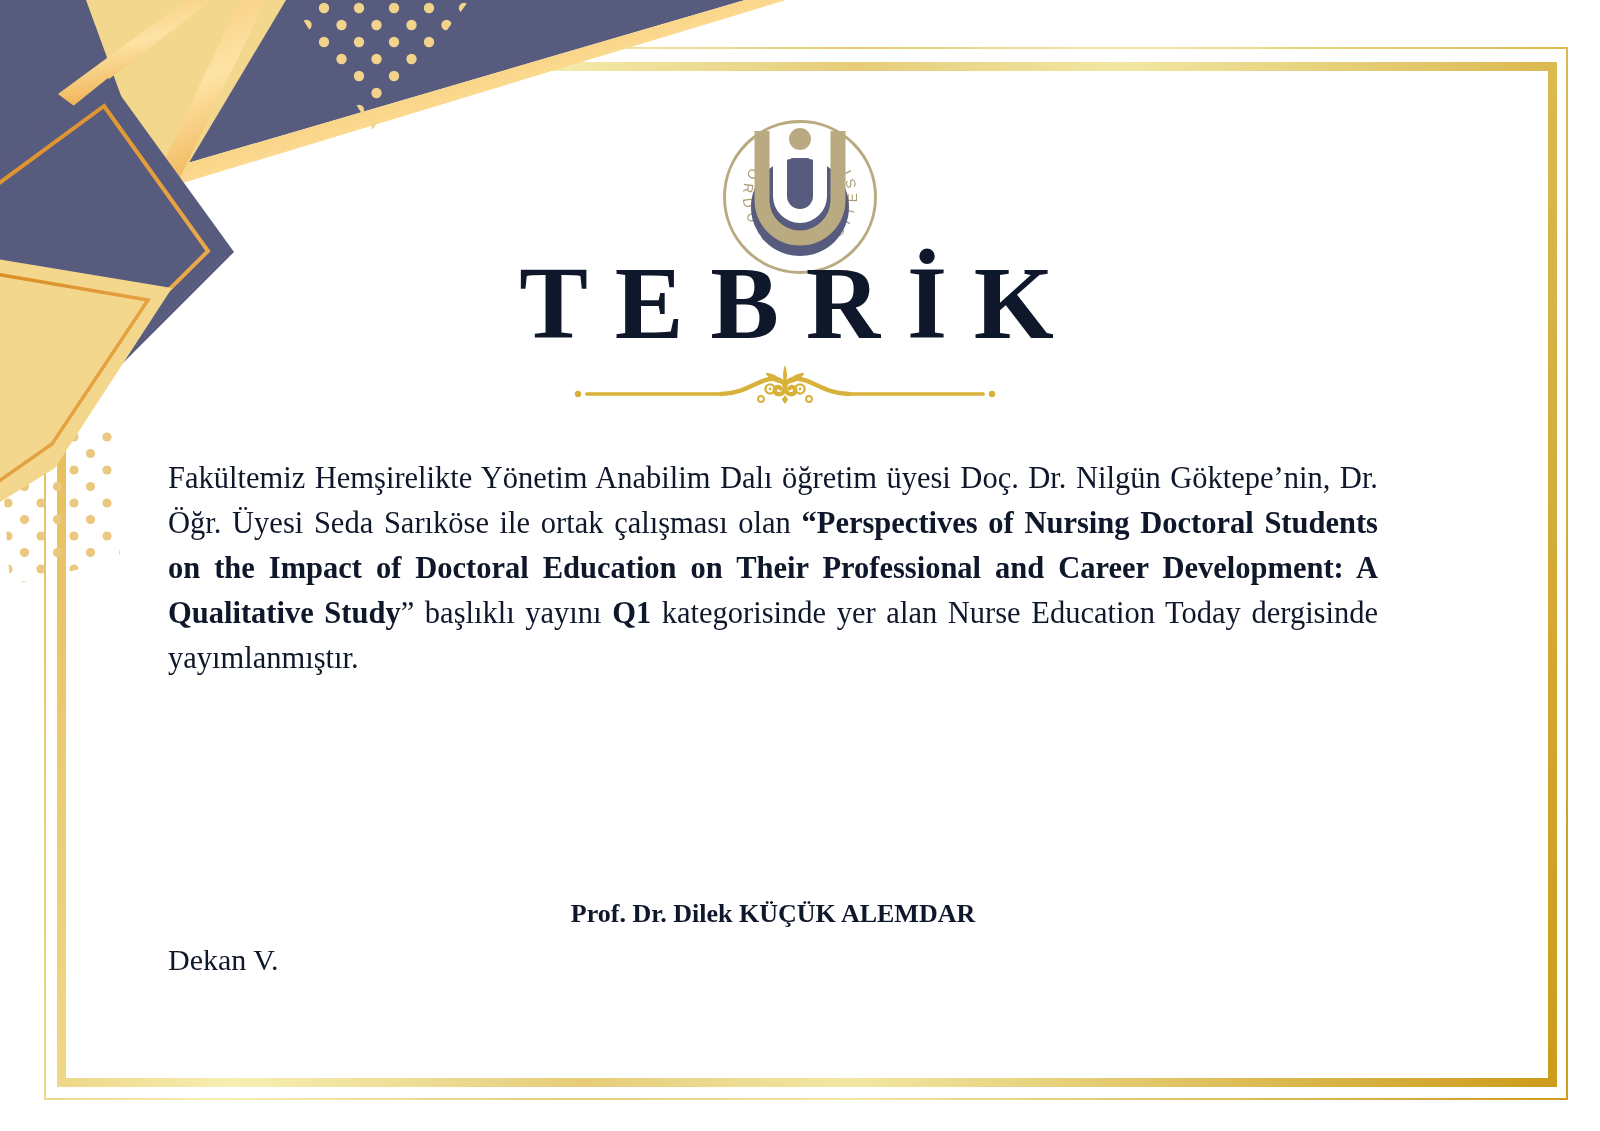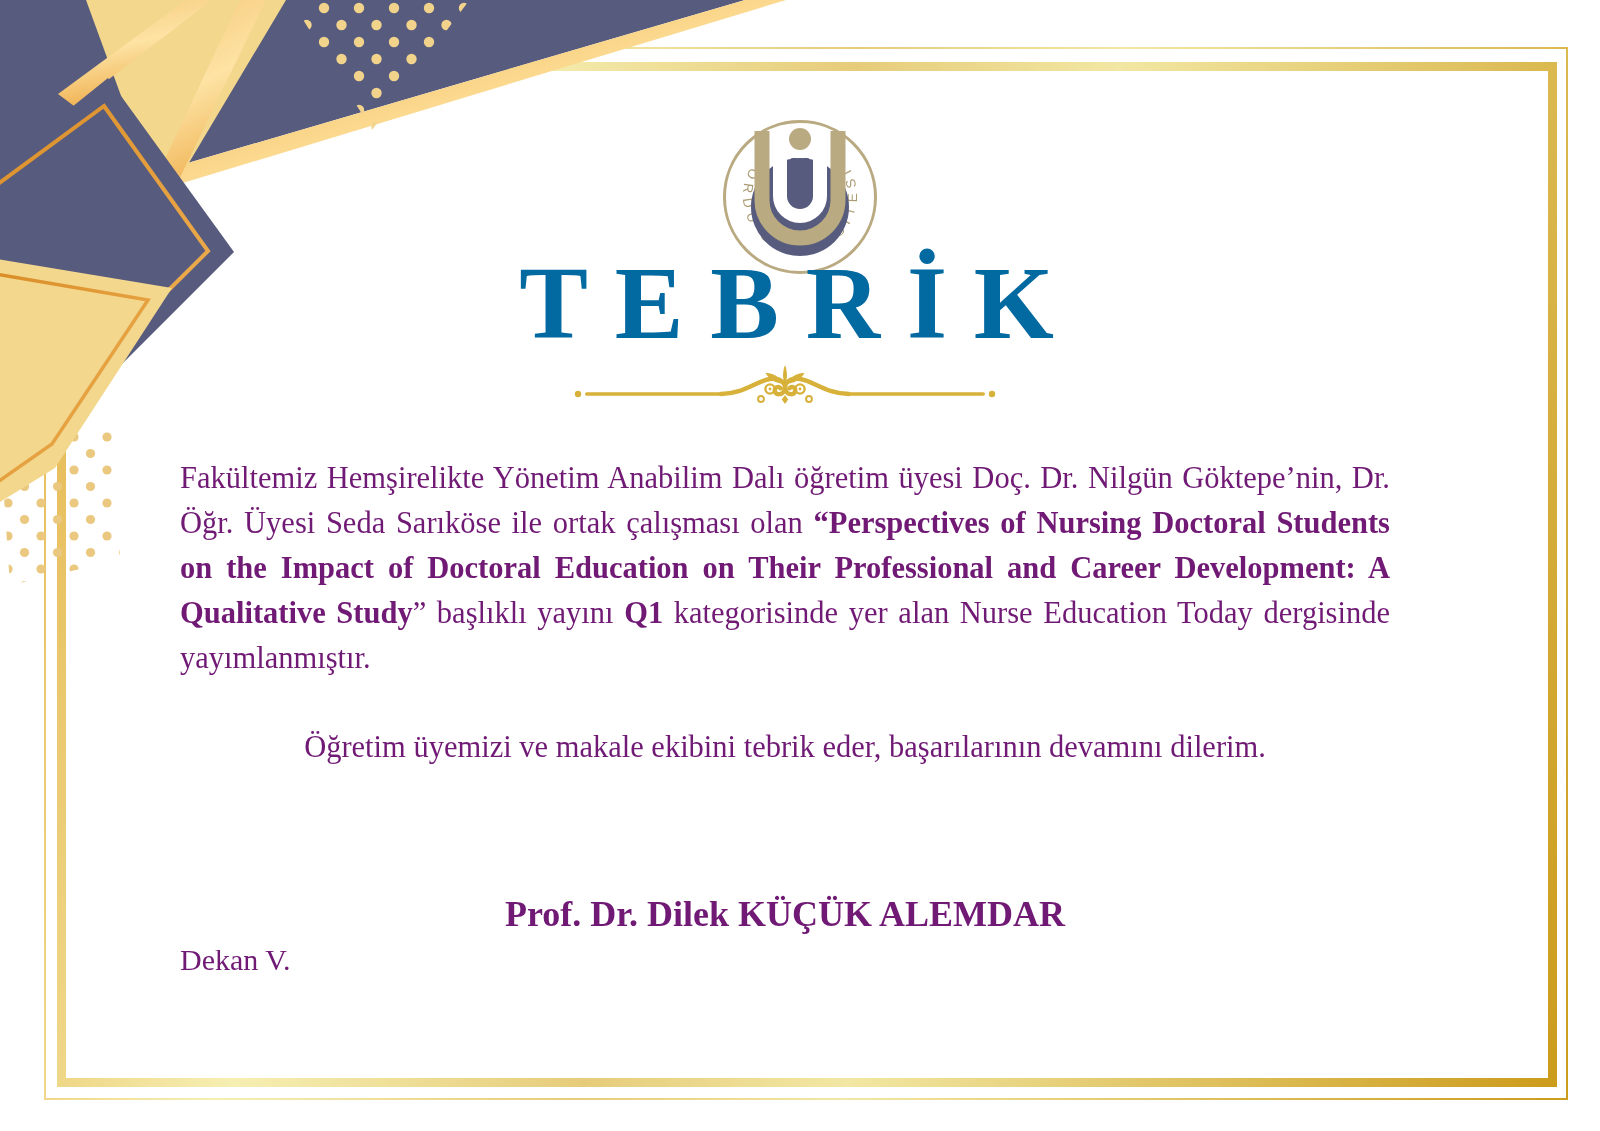--- a/index.html
+++ b/index.html
@@ -22,26 +22,26 @@
     z-index:1;
   }
   
   .corner-decor { position:absolute; left:0; top:0; width:1100px; height:650px; z-index:2; pointer-events:none; }
   .logo-svg    { position:absolute; left:700px; top:105px; width:200px; height:195px; z-index:3; }
   .ornament    { position:absolute; left:573px; top:362px; width:424px; height:56px; z-index:3; }
   
   .title {
     position:absolute; left:0; right:0; top:252px; z-index:4;
     text-align:center; font-size:103px; line-height:1;
-    letter-spacing:0.26em; font-weight:bold; color:#0369a1;
+    letter-spacing:0.26em; font-weight:bold; color:#0f172a;
   }
-  .content { position:absolute; left:180px; width:1210px; z-index:4; color:#701a75; }
+  .content { position:absolute; left:168px; width:1210px; z-index:4; color:#0f172a; }
   .para    { top:456px; font-size:30.5px; line-height:45px; text-align:justify; }
   .closing { top:725px; font-size:30.5px; line-height:45px; text-align:center; }
-  .sig-name{ top:893px; font-size:36px;  line-height:42px; text-align:center; font-weight:bold; }
+  .sig-name{ top:893px; font-size:26px;  line-height:42px; text-align:center; font-weight:bold; }
   .sig-role{ top:939px; font-size:30px;  line-height:42px; text-align:left; }
 </style>
 </head>
 <body>
 
 <div class="page">
 
   <div class="frame-thin"></div>
   <div class="frame-thick"></div>
 
@@ -126,18 +126,17 @@
       <path d="M212,3 C214.6,10 214.6,17 212,22 C209.4,17 209.4,10 212,3 Z"></path>
       <path d="M212,22 C205,13.5 199,11 192.5,11 C196.5,18 203.5,21.5 212,22 Z"></path>
       <path d="M212,22 C219,13.5 225,11 231.5,11 C227.5,18 220.5,21.5 212,22 Z"></path>
       <circle cx="212" cy="28.5" r="2.6"></circle>
       <path d="M212,33 l3.2,4.5 L212,42 l-3.2,-4.5 Z"></path>
     </g>
   </svg>
 
   <div class="content para"><span>Fakültemiz Hemşirelikte Yönetim Anabilim Dalı öğretim üyesi Doç. Dr. Nilgün Göktepe’nin, Dr. Öğr. Üyesi Seda Sarıköse ile ortak çalışması olan </span><b>“Perspectives of Nursing Doctoral Students on the Impact of Doctoral Education on Their Professional and Career Development: A Qualitative Study</b><span>” başlıklı yayını </span><b>Q1</b><span> kategorisinde yer alan Nurse Education Today dergisinde yayımlanmıştır.</span></div>
 
-  <div class="content closing">Öğretim üyemizi ve makale ekibini tebrik eder, başarılarının devamını dilerim.</div>
 
   <div class="content sig-name">Prof. Dr. Dilek KÜÇÜK ALEMDAR</div>
   <div class="content sig-role">Dekan V.</div>
 
 </div>
 
 </body></html>

